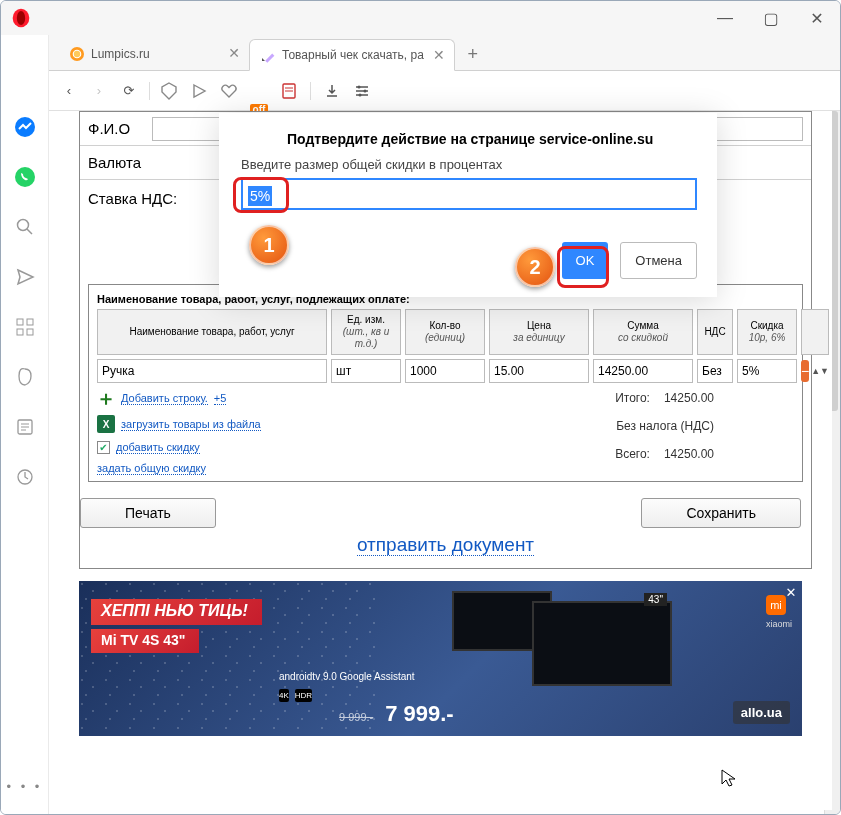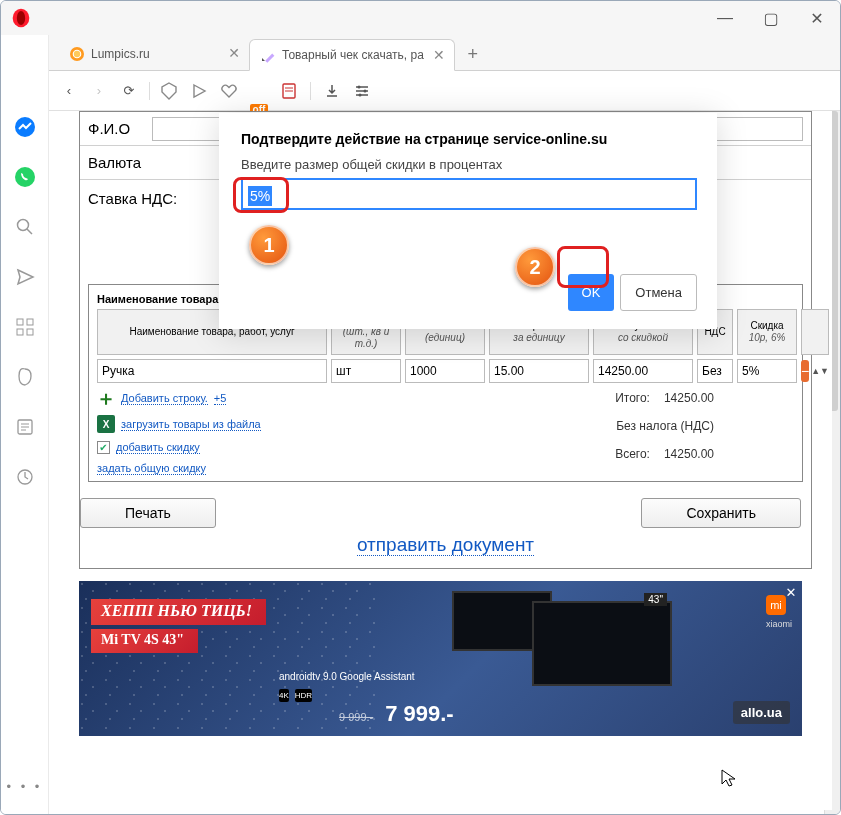--- a/index.html
+++ b/index.html
@@ -286,40 +286,40 @@
   
   .dialog {
     position: absolute;
     left: 218px; top: 112px;
     width: 498px;
     background: #fff;
     box-shadow: 0 4px 30px rgba(0,0,0,0.15);
     padding: 18px 20px 18px 22px;
     z-index: 200;
   }
-  .dialog .dlg-title { font-weight: bold; font-size: 14px; color:#000; margin-bottom: 10px; }
+  .dialog .dlg-title { font-weight: bold; font-size: 14px; color:#000; margin-bottom: 10px; margin-left: 46px; }
   .dialog .dlg-msg { font-size: 13px; color:#444; margin-bottom: 6px; }
   .dialog .dlg-input {
     width: 100%; height:32px;
     border: 2px solid #2f87ff;
     padding: 4px 6px;
     font-size: 14px;
     color:#000;
   }
   .dialog .dlg-input::selection { background:#2f87ff; color:#fff; }
   .sel-text {
     position: absolute;
     left: 29px; top: 73px;
     background:#2f87ff; color:#fff;
     padding: 2px 2px;
     font-size:14px;
   }
   .dlg-buttons {
-    display:flex; justify-content:flex-end; gap:6px;
-    margin-top: 64px;
+    display:flex; justify-content:flex-end; gap:12px;
+    margin-top: 32px;
   }
   .btn-ok {
     background:#2f87ff; color:#fff;
     border-radius:3px;
     padding: 6px 14px;
     font-size: 13px;
     border:none;
   }
   .btn-cancel {
     background:#fff; color:#333;
@@ -355,21 +355,21 @@
     height: 155px;
     background: linear-gradient(135deg,#1a2f5a,#3a5a94 55%,#2a406f);
     position: relative;
     overflow:hidden;
     color:#fff;
   }
   .ad .badge {
     position:absolute;
     background:linear-gradient(135deg,#e7413c,#c51d2d);
     padding: 3px 14px 5px 10px;
-    font-family: Liberation Serif, serif;
+    font-family: Liberation Sans, sans-serif;
   }
   .ad .b1 { top:18px; left:12px; font-weight:800; font-size:16px; font-style:italic; }
   .ad .b2 { top:48px; left:12px; font-weight:700; font-size:14px; }
   .ad .atv {
     position:absolute;
     left:200px; top:90px;
     display:flex; align-items:center; gap:6px;
     font-size:10px;
   }
   .ad .atv .sq {

